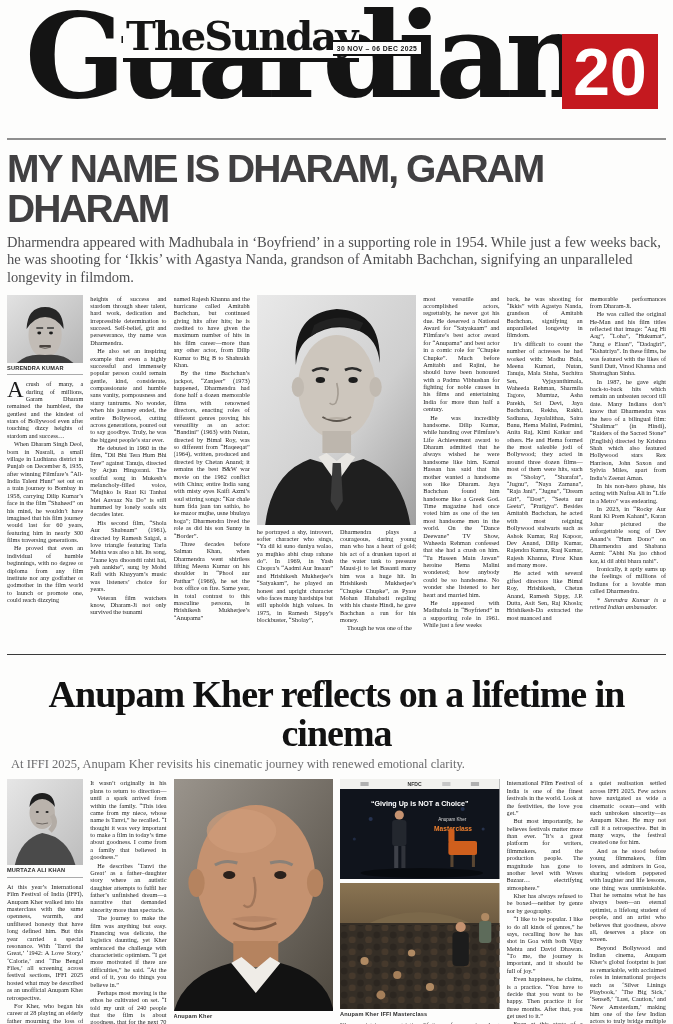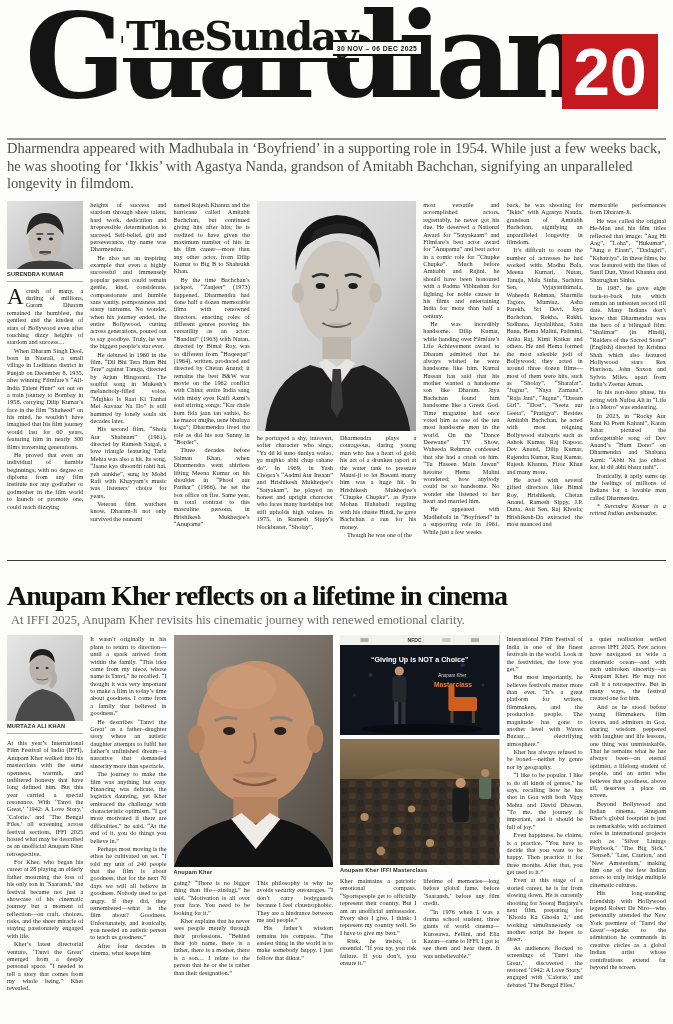--- a/index.html
+++ b/index.html
@@ -69,22 +69,22 @@
   .photo-block { display:flex; flex-direction:column; overflow:hidden; }
   .pb-a { grid-column:4 / span 2; }
   .photo-dharmendra { width:100%; height:230px; margin-bottom:3px; }
   .subcols { display:grid; grid-template-columns:1fr 1fr; gap:7px; flex:1; overflow:hidden; }
   .art1-col8 p:last-child { font-style:italic; }
 
   .article-divider { border-top:1.5px solid #3a3a3a; margin:7px 0 3px; }
 
   
   .headline2 {
-    font-family:"Liberation Serif", serif; font-weight:700; font-size:28px;
-    letter-spacing:-1px; color:#121212; line-height:1.05; margin:20px 0 3px;
+    font-family:"Liberation Serif", serif; font-weight:700; font-size:38px;
+    letter-spacing:-1px; color:#121212; line-height:1.05; margin:20px 0 3px;text-align:center;
   }
   .standfirst2 {
     font-family:"Liberation Serif", serif; font-size:12.5px; color:#6b6b6d; margin:0 4px 7px;
   }
   .pb-b { grid-column:3 / span 2; }
   .pb-c { grid-column:5 / span 2; }
   .photo-anupam { width:100%; height:232px; }
   .photo-stage { width:100%; height:100px; margin-bottom:4px; }
   .photo-crowd { width:100%; height:126px; }
   svg { display:block; width:100%; height:100%; }
@@ -95,20 +95,21 @@
 <div class="page">
 
   <header class="masthead">
     <div class="mast-guardian">Guardian</div>
     <div class="mast-top">TheSunday</div>
     <div class="mast-date">30 NOV – 06 DEC 2025</div>
     <div class="mast-pagebox">20</div>
   </header>
 
   <section>
+    <h1 class="headline1">MY NAME IS DHARAM, GARAM DHARAM</h1>
     <p class="standfirst1">Dharmendra appeared with Madhubala in ‘Boyfriend’ in a supporting role in 1954. While just a few weeks back, he was shooting for ‘Ikkis’ with Agastya Nanda, grandson of Amitabh Bachchan, signifying an unparalleled longevity in filmdom.</p>
 
     <div class="art-body art1-body">
 
       <div class="col">
         <figure class="byline-card" style="margin:0 0 5px;">
           <div class="byline-photo">
             <svg viewBox="0 0 78 68" preserveAspectRatio="none">
               <rect width="78" height="68" fill="#d2d2d2"></rect>
               <rect width="78" height="68" fill="url(#g1)"></rect>

